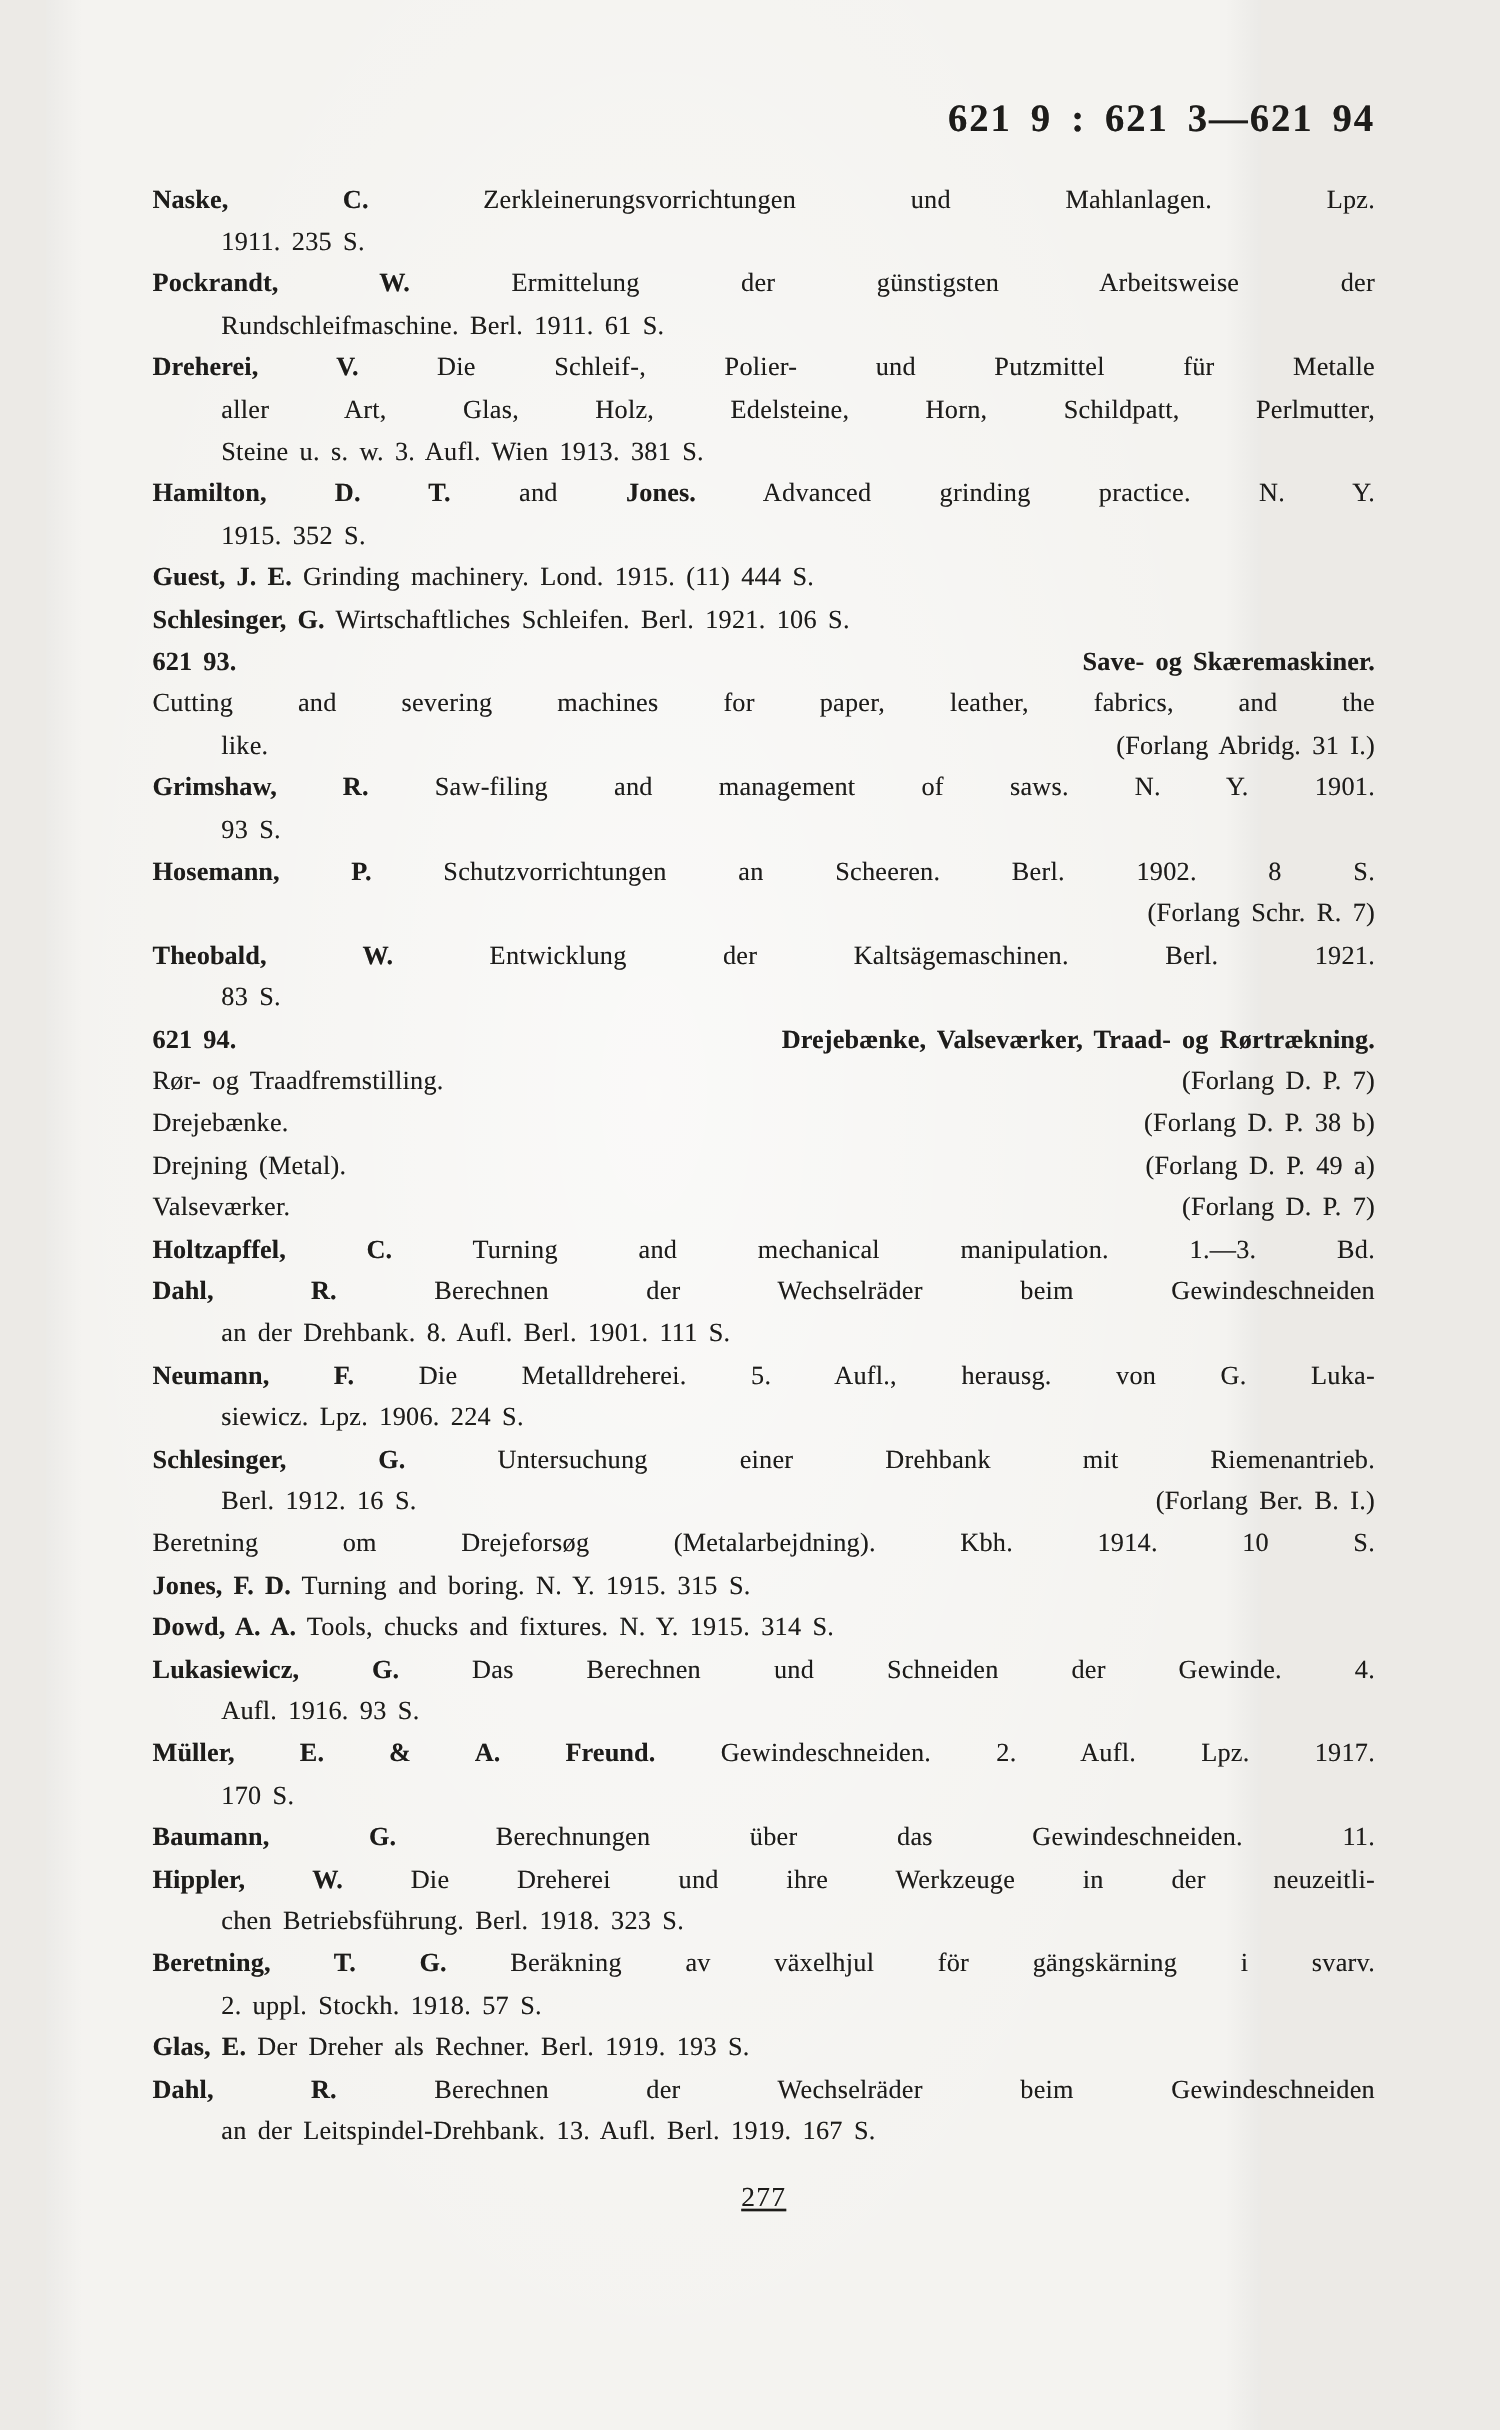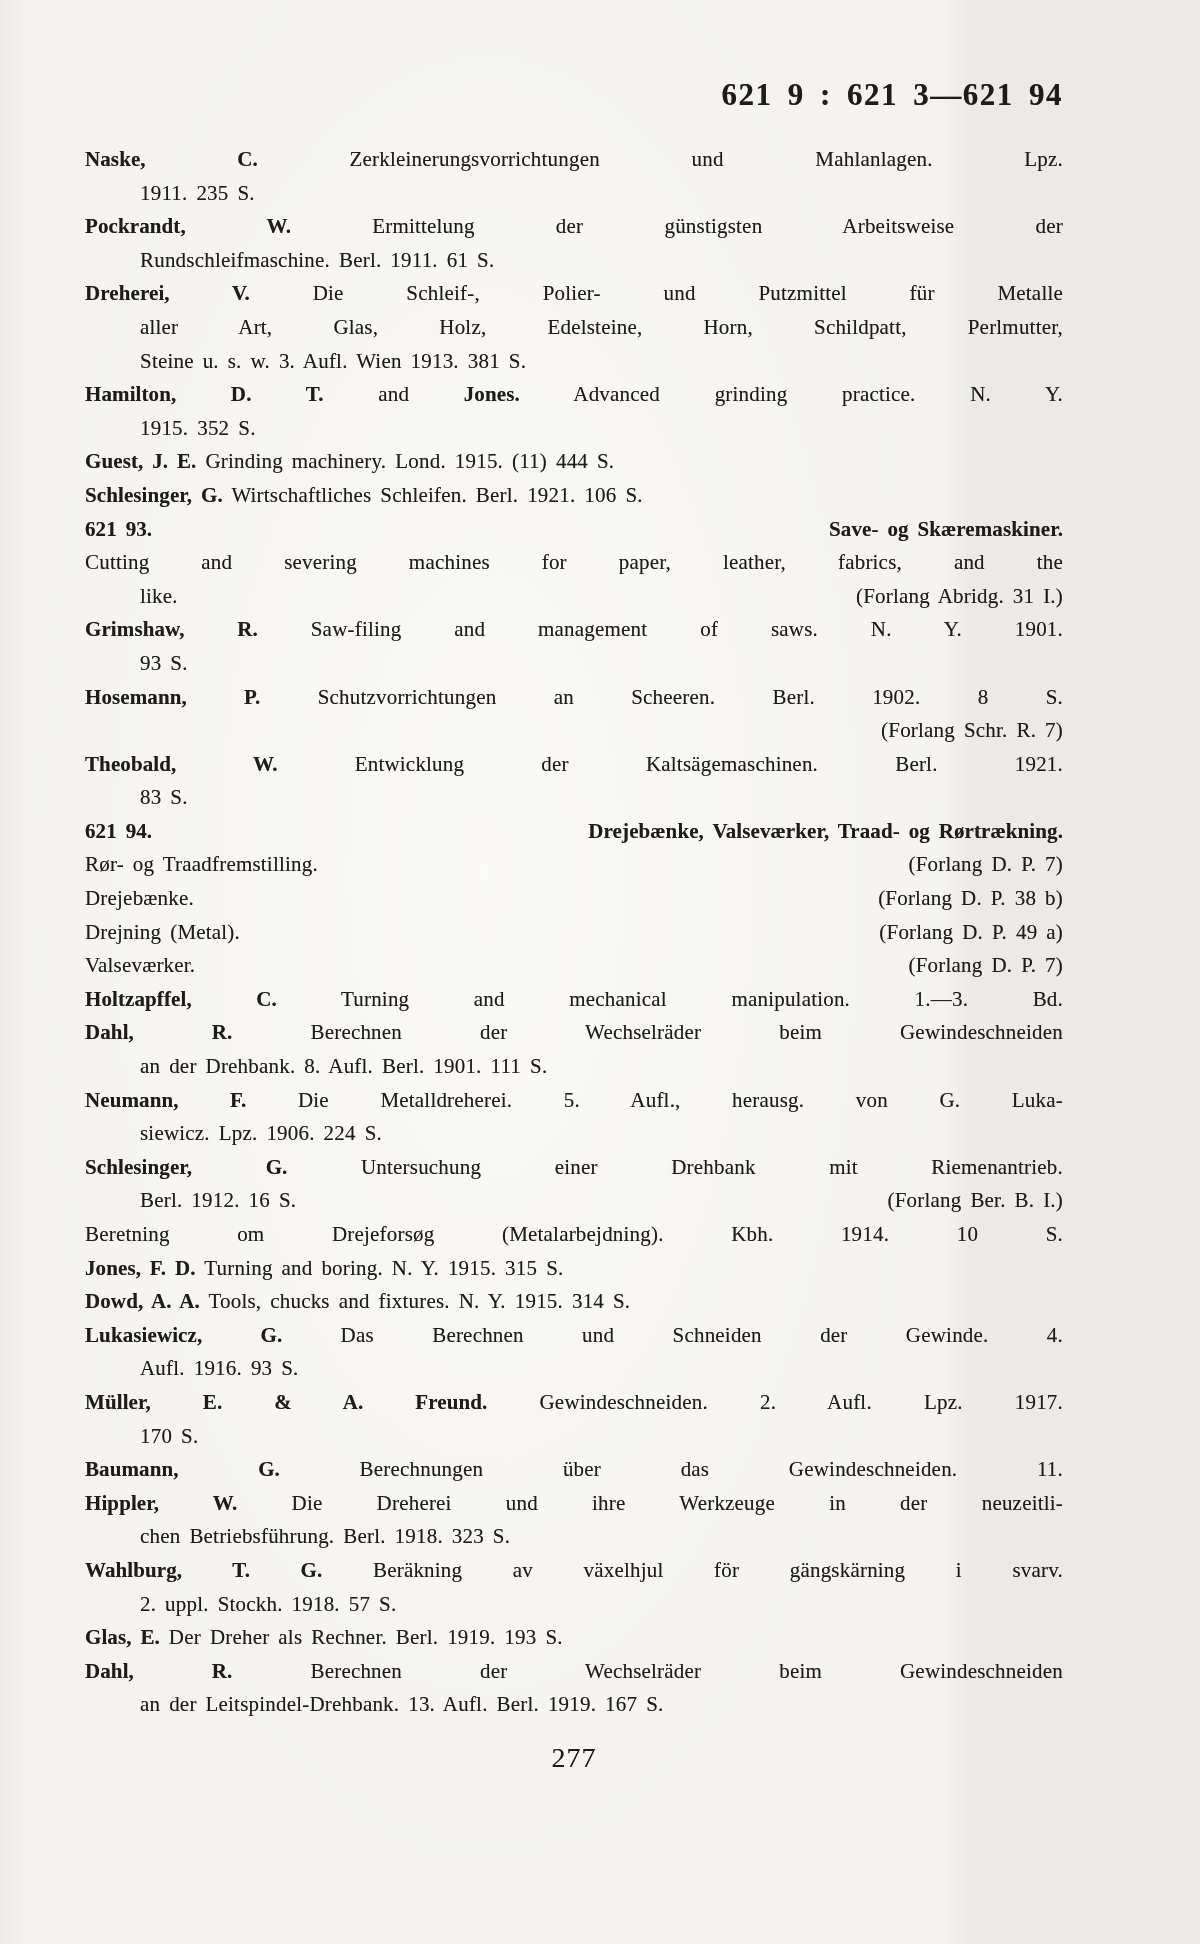--- a/index.html
+++ b/index.html
@@ -9,20 +9,21 @@
     font-family:"Liberation Serif", serif;
     overflow:hidden;
   }
   .page{
     position:relative;width:972px;height:1944px;
     background:
       radial-gradient(ellipse at 50% 45%, rgba(255,255,255,.55) 0%, rgba(255,255,255,0) 70%),
       linear-gradient(90deg, rgba(0,0,0,.035) 0%, rgba(0,0,0,0) 3%, rgba(0,0,0,0) 97%, rgba(0,0,0,.04) 100%),
       #f4f3f0;
     color:#1d1c1a;
+    margin-left:37px;
   }
   .column{
     position:absolute;left:85px;top:78px;width:978px;
   }
   .page-header{
     font-weight:700;
     font-size:31px;
     line-height:34px;
     text-align:right;
     letter-spacing:1.5px;
@@ -50,24 +51,25 @@
   .line.split{
     display:flex;
     justify-content:space-between;
     align-items:baseline;
   }
   .line .b{font-weight:700;letter-spacing:.1px;text-align:right;}
   .line .right{flex:0 0 auto;margin-left:12px;}
   .page-footer{
     margin-top:19px;
     text-align:center;
-    font-size:28px;
+    font-size:22px;
     line-height:33px;
     letter-spacing:1px;
     text-shadow:0 0 .45px rgba(0,0,0,.4);
+    text-decoration:underline;
   }
 </style>
 </head>
 <body>
 
 <div class="page" style="color: rgb(29, 28, 26);">
   <div class="column">
     <div class="page-header">621 9 : 621 3—621 94</div>
 
     <div class="entries">
@@ -133,21 +135,21 @@
         <div class="line just"><span class="left"><span>Beretning om Drejeforsøg (Metalarbejdning). Kbh. 1914. 10 S.</span></span></div>
         <div class="line"><span class="left"><span class="b">Jones, F. D.</span><span> Turning and boring. N. Y. 1915. 315 S.</span></span></div>
         <div class="line"><span class="left"><span class="b">Dowd, A. A.</span><span> Tools, chucks and fixtures. N. Y. 1915. 314 S.</span></span></div>
         <div class="line just"><span class="left"><span class="b">Lukasiewicz, G.</span><span> Das Berechnen und Schneiden der Gewinde. 4.</span></span></div>
         <div class="line indent"><span class="left"><span>Aufl. 1916. 93 S.</span></span></div>
         <div class="line just"><span class="left"><span class="b">Müller, E. &amp; A. Freund.</span><span> Gewindeschneiden. 2. Aufl. Lpz. 1917.</span></span></div>
         <div class="line indent"><span class="left"><span>170 S.</span></span></div>
         <div class="line just"><span class="left"><span class="b">Baumann, G.</span><span> Berechnungen über das Gewindeschneiden. 11.</span></span></div>
         <div class="line just"><span class="left"><span class="b">Hippler, W.</span><span> Die Dreherei und ihre Werkzeuge in der neuzeitli-</span></span></div>
         <div class="line indent"><span class="left"><span>chen Betriebsführung. Berl. 1918. 323 S.</span></span></div>
-        <div class="line just"><span class="left"><span class="b">Wahlburg, T. G.</span><span> Beräkning av växelhjul för gängskärning i svarv.</span></span></div>
+        <div class="line just"><span class="left"><span class="b">Beretning, T. G.</span><span> Beräkning av växelhjul för gängskärning i svarv.</span></span></div>
         <div class="line indent"><span class="left"><span>2. uppl. Stockh. 1918. 57 S.</span></span></div>
         <div class="line"><span class="left"><span class="b">Glas, E.</span><span> Der Dreher als Rechner. Berl. 1919. 193 S.</span></span></div>
         <div class="line just"><span class="left"><span class="b">Dahl, R.</span><span> Berechnen der Wechselräder beim Gewindeschneiden</span></span></div>
         <div class="line indent"><span class="left"><span>an der Leitspindel-Drehbank. 13. Aufl. Berl. 1919. 167 S.</span></span></div>
       </div>
 
     <div class="page-footer">277</div>
   </div>
 </div>
 

